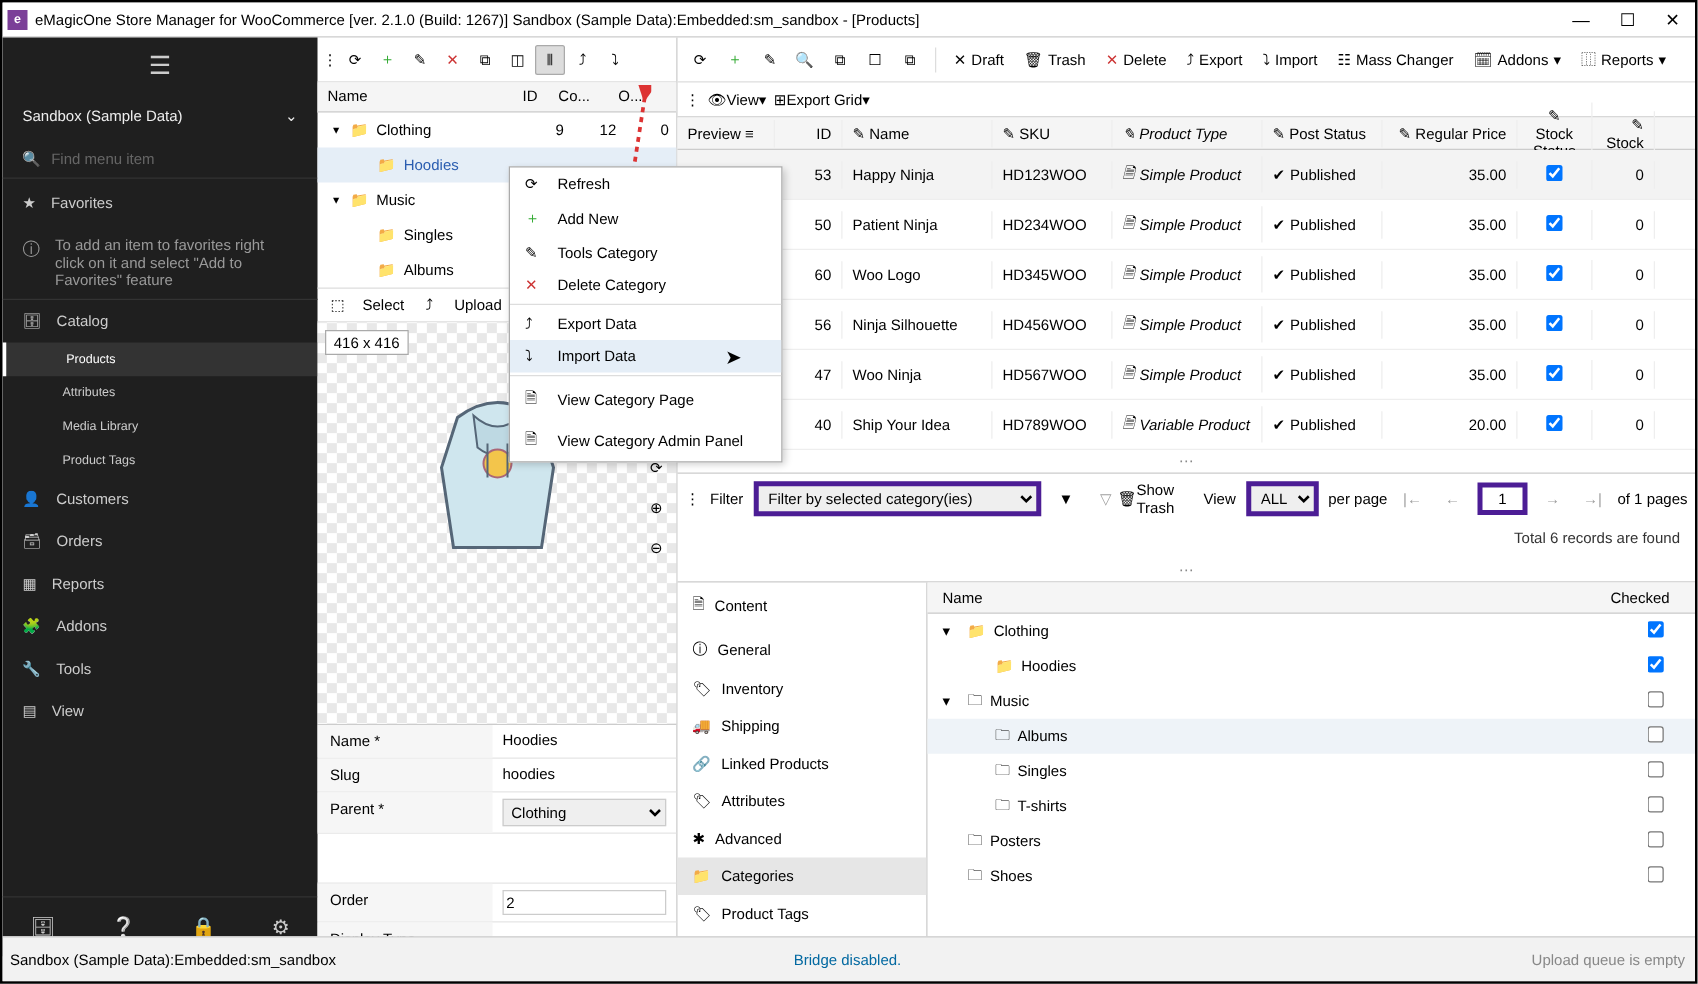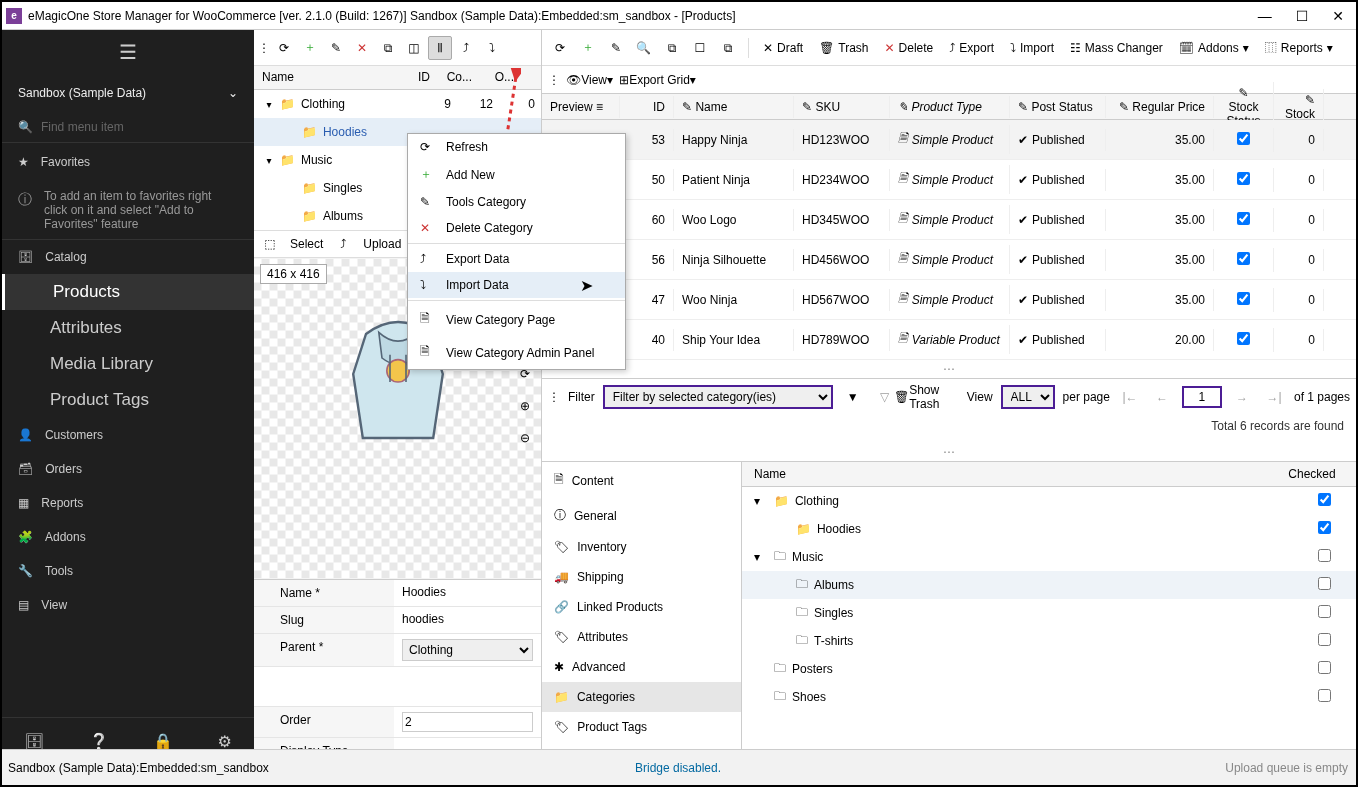--- a/index.html
+++ b/index.html
@@ -13,21 +13,21 @@
 .sidebar { width:252px; background:#1f1f1f; color:#ccc; display:flex; flex-direction:column; }
 .sidebar .hamb { height:44px; display:flex; align-items:center; justify-content:center; }
 .sidebar .hamb span { font-size:20px; }
 .sidebar .dbselect { padding:12px 16px; font-size:15px; color:#eee; display:flex; align-items:center; justify-content:space-between; }
 .sidebar .search { padding:8px 16px; display:flex; align-items:center; gap:8px; border-bottom:1px solid #333; }
 .sidebar .search span:last-child { color:#666; }
 .sidebar .fav { padding:12px 16px; display:flex; align-items:center; gap:12px; font-size:14px; }
 .sidebar .favtip { padding:8px 16px; display:flex; gap:12px; align-items:flex-start; font-size:11px; color:#999; border-bottom:1px solid #333; }
 .sidebar .favtip .i { font-size:14px; margin-top:2px; }
 .sidebar .navitem { padding:10px 16px; display:flex; align-items:center; gap:12px; font-size:14px; cursor:pointer; }
-.sidebar .navsub { padding:8px 16px 8px 48px; font-size:17px; cursor:pointer; }
+.sidebar .navsub { padding:8px 16px 8px 48px; font-size:10px; cursor:pointer; }
 .sidebar .navsub.active { background:#333; border-left:3px solid #fff; color:#fff; }
 .sidebar .spacer { flex:1; }
 .sidebar .bottom { height:48px; display:flex; align-items:center; justify-content:space-around; border-top:1px solid #333; }
 .sidebar .bottom span { font-size:16px; cursor:pointer; }
 .cat-panel { width:288px; border-right:1px solid #ccc; display:flex; flex-direction:column; }
 .cat-tb { height:36px; display:flex; align-items:center; gap:2px; padding:0 4px; border-bottom:1px solid #ddd; }
 .tbtn { width:24px; height:24px; display:inline-flex; align-items:center; justify-content:center; cursor:pointer; border-radius:2px; }
 .tbtn.pressed { background:#ddd; border:1px solid #aaa; }
 .cat-header { height:24px; display:flex; background:#f5f5f5; border-bottom:1px solid #ccc; font-size:11px; }
 .cat-header .ch1 { width:140px; padding:4px 8px; }
@@ -39,36 +39,36 @@
 .tree-row .tnum { width:42px; text-align:right; padding-right:6px; }
 .tree-row.sel { background:#e5eef7; }
 .tree-row.sel .tname { color:#2a5db0; }
 .act-row { height:28px; display:flex; align-items:center; gap:8px; padding:4px; border-top:1px solid #ddd; border-bottom:1px solid #ddd; font-size:11px; }
 .preview { flex:1; position:relative; display:flex; background:repeating-conic-gradient(#e8e8e8 0% 25%, #fff 0% 50%) 50% / 16px 16px; }
 .prev-badge { position:absolute; top:6px; left:6px; background:#fff; border:1px solid #aaa; padding:2px 6px; font-size:12px; }
 .preview .hoodie { width:160px; height:160px; margin:36px auto; }
 .prev-tools { position:absolute; right:4px; top:40px; display:flex; flex-direction:column; gap:8px; }
 .form { border-top:1px solid #ccc; }
 .form-row { display:flex; border-bottom:1px solid #e5e5e5; }
-.form-row .flabel { width:140px; padding:6px 26px; background:#f6f6f6; font-size:12px; }
+.form-row .flabel { width:140px; padding:6px 10px; background:#f6f6f6; font-size:12px; }
 .form-row .fval { flex:1; padding:5px 8px; }
 .form-row select, .form-row input[type=number]{ width:100%; border:1px solid #ccc; padding:2px; }
 .content { flex:1; display:flex; flex-direction:column; }
 .top-tb { height:36px; display:flex; align-items:center; gap:4px; padding:0 6px; border-bottom:1px solid #ddd; }
 .top-tb .sep { width:1px; height:20px; background:#ddd; margin:0 4px; }
 .top-tb .txtbtn { display:inline-flex; align-items:center; gap:4px; padding:3px 6px; cursor:pointer; border-radius:2px; }
 .view-tb { height:28px; display:flex; align-items:center; gap:6px; padding:0 6px; border-bottom:1px solid #ccc; }
 .grid-head { display:flex; background:#f5f5f5; border-bottom:1px solid #ccc; height:26px; align-items:center; font-size:11px; }
 .col-prev{width:78px;} .col-id{width:54px; text-align:right;} .col-name{width:120px;} .col-sku{width:96px;} .col-ptype{width:120px;font-style:italic;} .col-status{width:96px;} .col-price{width:108px; text-align:right;} .col-stockst{width:60px; text-align:center;} .col-stock{width:50px; text-align:right;}
 .gcell{padding:4px 8px;border-right:1px solid #eee;}
 .grid-row { display:flex; height:40px; align-items:center; border-bottom:1px solid #eee; }
 .grid-row.sel { background:#f3f3f3; }
 .grid-row .col-ptype span, .grid-row .col-status span{ display:inline-flex; align-items:center; gap:4px;}
 .grid-foot { padding:6px; display:flex; align-items:center; gap:8px; border-top:1px solid #ccc; font-size:12px; }
-.grid-foot select, .grid-foot input { border:2px solid #4c1d95; padding:2px 4px; }
+.grid-foot select, .grid-foot input { border:4px solid #4c1d95; padding:2px 4px; }
 .grid-foot .right { margin-left:auto; display:flex; align-items:center; gap:8px; }
 .totals { text-align:right; padding:4px 12px 10px; font-size:12px; color:#333; }
 .ellip { text-align:center; color:#888; font-size:12px; padding:2px; }
 .lower { flex:1; display:flex; border-top:1px solid #ccc; }
 .tabs-col { width:200px; border-right:1px solid #ccc; }
 .tab-item { display:flex; align-items:center; gap:8px; padding:8px 12px; cursor:pointer; }
 .tab-item.active { background:#e6e6e6; }
 .cat-tree-panel { flex:1; }
 .cat-head { display:flex; background:#f5f5f5; border-bottom:1px solid #ccc; padding:5px 12px; font-size:11px; }
 .cat-head .cn { flex:1; }

